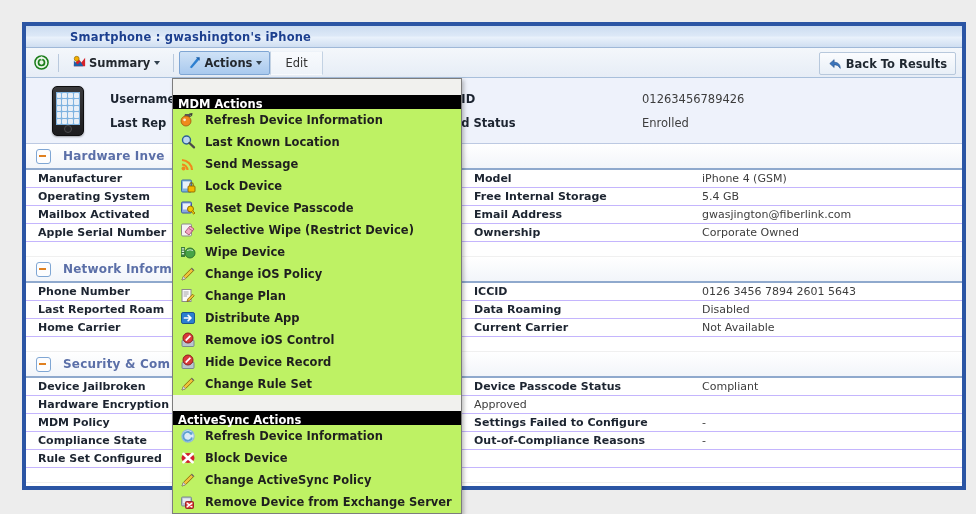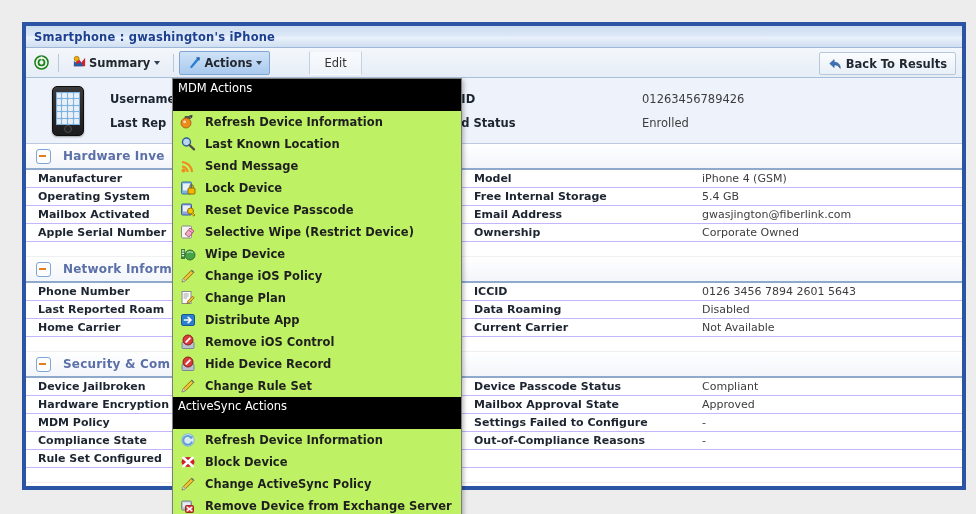--- a/index.html
+++ b/index.html
@@ -31,20 +31,21 @@
     display: flex;
     align-items: center;
     padding-left: 8px;
     box-sizing: border-box;
   }
   .titlebar .title {
     font-size: 11.5px;
     font-weight: bold;
     color: #1c3f8f;
     letter-spacing: .2px;
+    margin-left: 36px;
   }
 
   
   .toolbar {
     position: relative;
     height: 30px;
     background: linear-gradient(to bottom, #f4f7fb 0%, #e6edf6 100%);
     border-bottom: 1px solid #a8bfdb;
     display: flex;
     align-items: center;
@@ -64,21 +65,21 @@
     height: 22px;
     padding: 0 7px;
     font-size: 11.5px;
     font-weight: bold;
     color: #23282e;
     border: 1px solid transparent;
     border-radius: 2px;
     cursor: default;
     white-space: nowrap;
   }
-  .tb-btn.plain { font-weight: normal; color: #333; margin-left: 39px; }
+  .tb-btn.plain { font-weight: normal; color: #333; }
   .tb-btn.active {
     background: linear-gradient(to bottom, #cfe2f6 0%, #a9c9ee 100%);
     border: 1px solid #7fa6d4;
     position: relative;
     z-index: 31;
   }
   .tb-btn.edit {
     border-left: 1px solid #c3d2e3;
     border-right: 1px solid #c3d2e3;
     border-radius: 0;
@@ -216,25 +217,26 @@
     background: #f1f1ee;
     border: 1px solid #7d7d7d;
     box-shadow: 2px 2px 4px rgba(0,0,0,.25);
     z-index: 30;
     padding-bottom: 0;
   }
   .menu-header {
     background: #000000;
     color: #ffffff;
     font-size: 11.5px;
-    font-weight: normal;
-    height: 32px;
+    font-weight: bold;
+    height: 14px;
     line-height: 18px;
     padding-left: 5px;
     box-sizing: border-box;
+    margin-top: 16px;
   }
   .menu-item {
     display: flex;
     align-items: center;
     height: 22px;
     font-size: 11.5px;
     font-weight: bold;
     color: #1f1f1f;
     padding-left: 6px;
     box-sizing: border-box;
@@ -429,21 +431,20 @@
       <div class="rows">
         <div class="row">
           <span class="c-label">Device Jailbroken</span>
           <span class="c-value"></span>
           <span class="c-label2">Device Passcode Status</span>
           <span class="c-value2">Compliant</span>
         </div>
         <div class="row">
           <span class="c-label">Hardware Encryption</span>
           <span class="c-value"></span>
-          <span class="c-label2">Mailbox Approval State</span>
           <span class="c-value2">Approved</span>
         </div>
         <div class="row">
           <span class="c-label">MDM Policy</span>
           <span class="c-value"></span>
           <span class="c-label2">Settings Failed to Configure</span>
           <span class="c-value2">-</span>
         </div>
         <div class="row">
           <span class="c-label">Compliance State</span>

